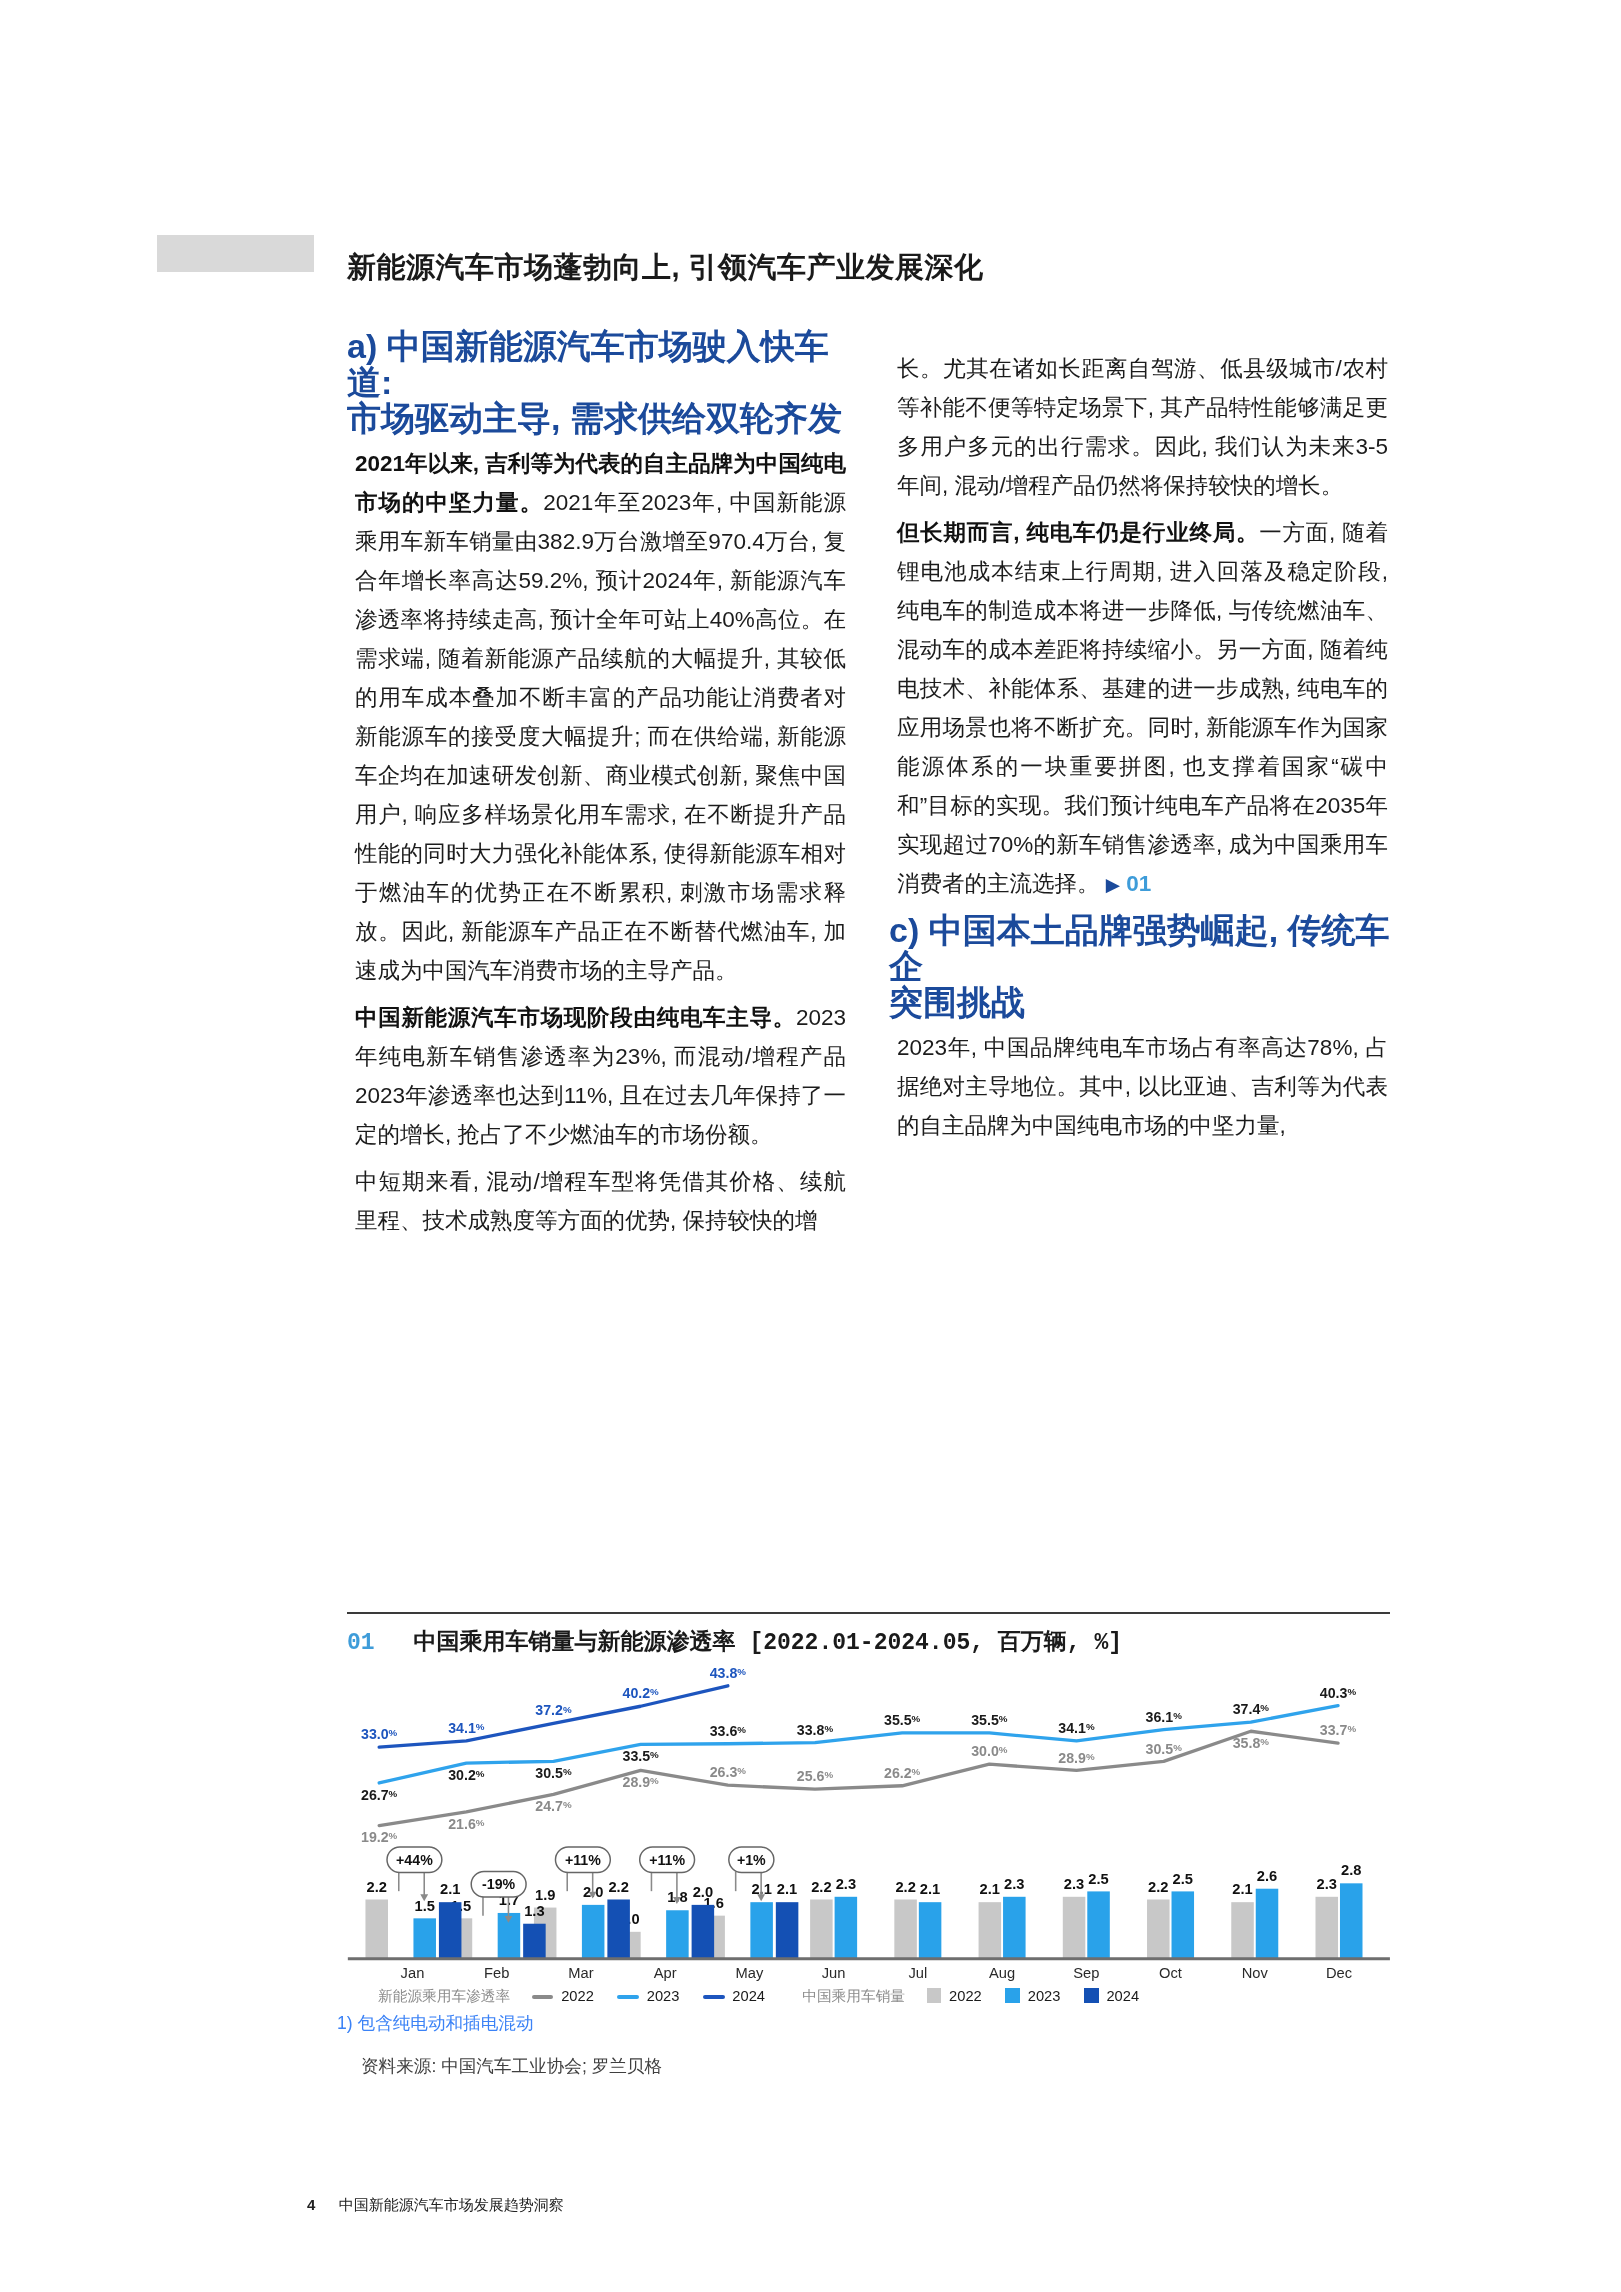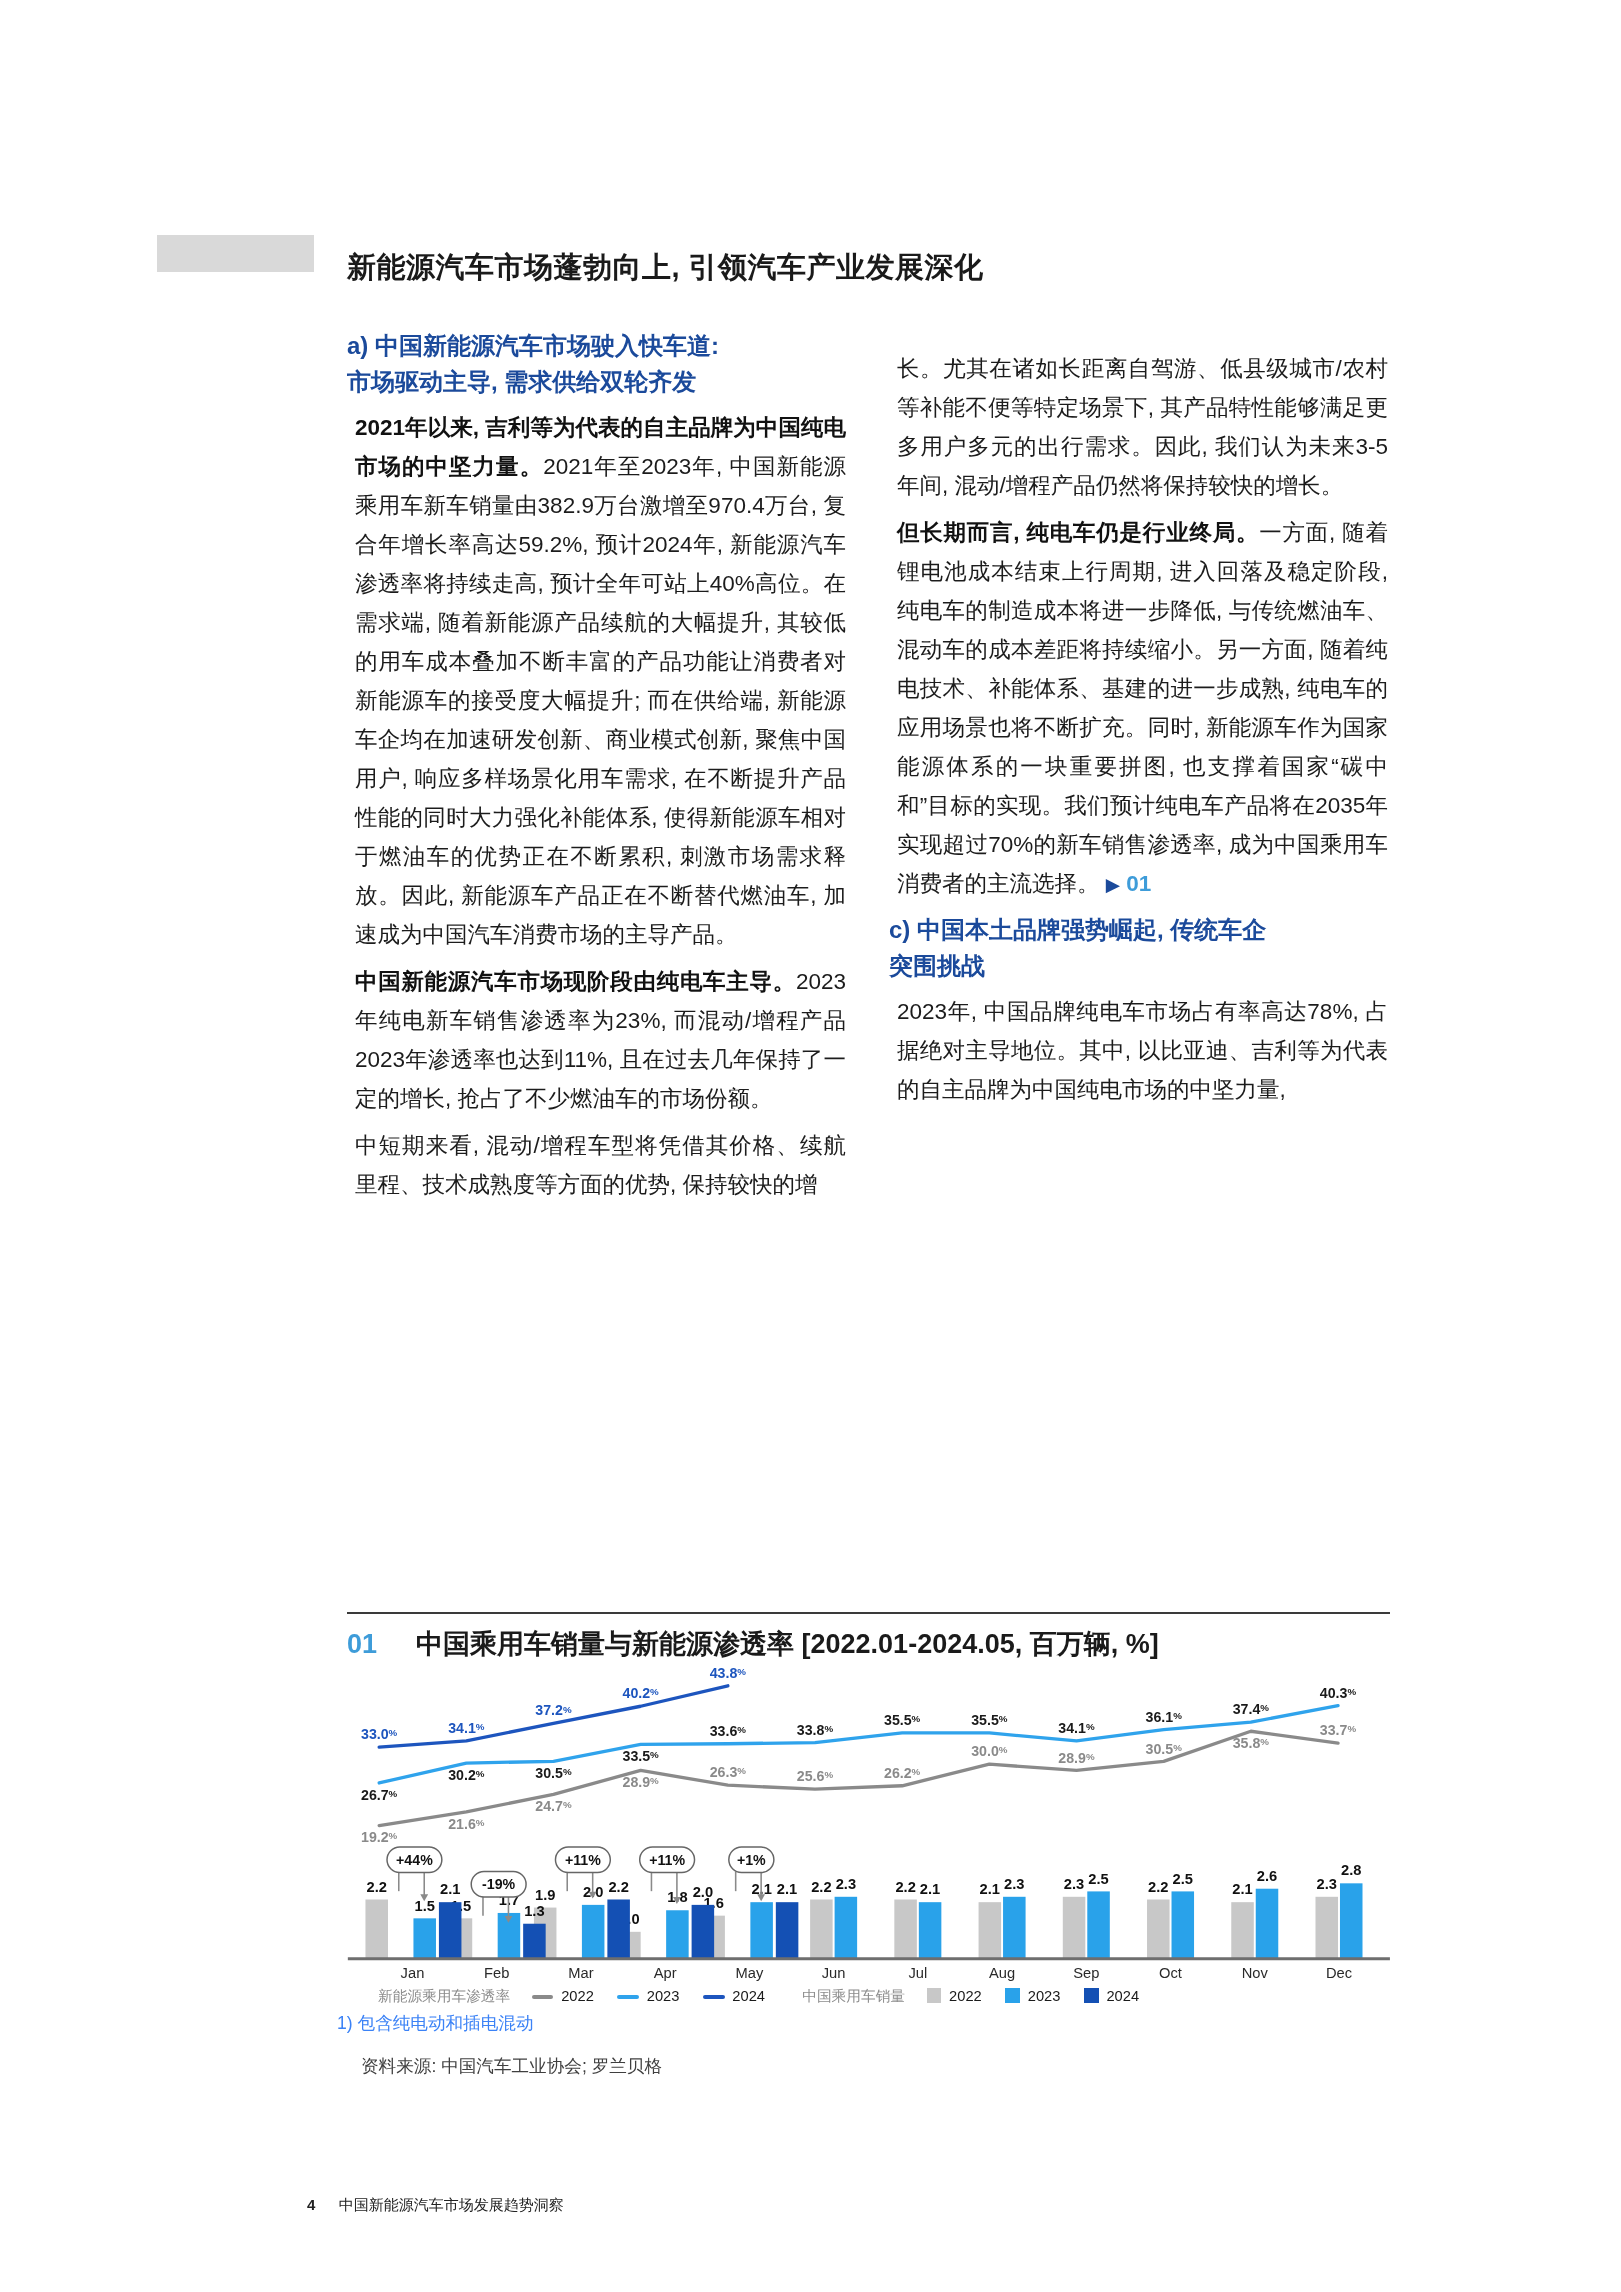--- a/index.html
+++ b/index.html
@@ -3,33 +3,33 @@
 <meta charset="utf-8">
 <style>
   html,body{margin:0;padding:0;background:#fff;}
   body{font-family:"Liberation Sans","DejaVu Sans",sans-serif;color:#1c1c1c;}
   .page{position:relative;width:1621px;height:2293px;background:#ffffff;overflow:hidden;}
   .gray-bar{position:absolute;left:157px;top:235px;width:157px;height:37px;background:#d9d9d9;}
   .page-title{position:absolute;left:347px;top:229px;width:1078px;font-size:29px;font-weight:bold;color:#1a1a1a;letter-spacing:0.5px;}
   .col{position:absolute;width:507px;text-align:justify;}
   .col-left{left:347px;top:328px;}
   .col-right{left:889px;top:341px;}
-  h2.sec{margin:0;font-size:24px;line-height:36px;color:#1b4a9b;font-weight:bold;text-align:left;}
+  h2.sec{margin:0;font-size:34px;line-height:36px;color:#1b4a9b;font-weight:bold;text-align:left;}
   p.body-p{margin:8px;font-size:22.5px;line-height:39px;}
   p.body-p strong{font-weight:bold;color:#111;}
   .mt-p{margin-top:29px;}
   .mt-h{margin-top:43px;}
   .mt-p2{margin-top:13.7px;}
   .mt-cp{margin-top:25.5px;}
   .figref{white-space:nowrap;font-weight:bold;}
   .figref .tri{color:#1b4a9b;font-size:18.6px;}
   .figref .num{color:#3e9cd9;}
   
   .chart-rule{position:absolute;left:347px;top:1612px;width:1043px;height:2px;background:#3a3a3a;}
-  .chart-head{position:absolute;left:347px;top:1626px;width:1043px;font-size:27px;font-weight:bold;color:#1a1a1a;}
+  .chart-head{position:absolute;left:347px;top:1626px;width:1043px;font-size:23px;font-weight:bold;color:#1a1a1a;font-family:Liberation Mono, monospace;}
   .chart-head .fig-no{color:#3e9cd9;margin-right:39px;}
   #chart-svg{position:absolute;left:314px;top:1661px;}
   #chart-svg text{font-family:"Liberation Sans","DejaVu Sans",sans-serif;}
   .legend{position:absolute;left:378px;top:1987px;width:1039px;font-size:14.7px;color:#1a1a1a;white-space:nowrap;}
   .legend .lg-cap{color:#8c8c8c;margin-right:21.6px;}
   .legend .lg-item{margin-right:23.5px;}
   .legend .lg-line{display:inline-block;width:21.6px;height:3.9px;border-radius:2px;margin-right:7.8px;vertical-align:middle;}
   .legend .lg-sq{display:inline-block;width:14.7px;height:14.7px;margin-right:7.8px;vertical-align:-2px;}
   .legend .lg-bars-cap{margin-left:13.7px;}
   .foot-note{position:absolute;left:337px;top:2011px;font-size:17.6px;color:#3b82f6;}

